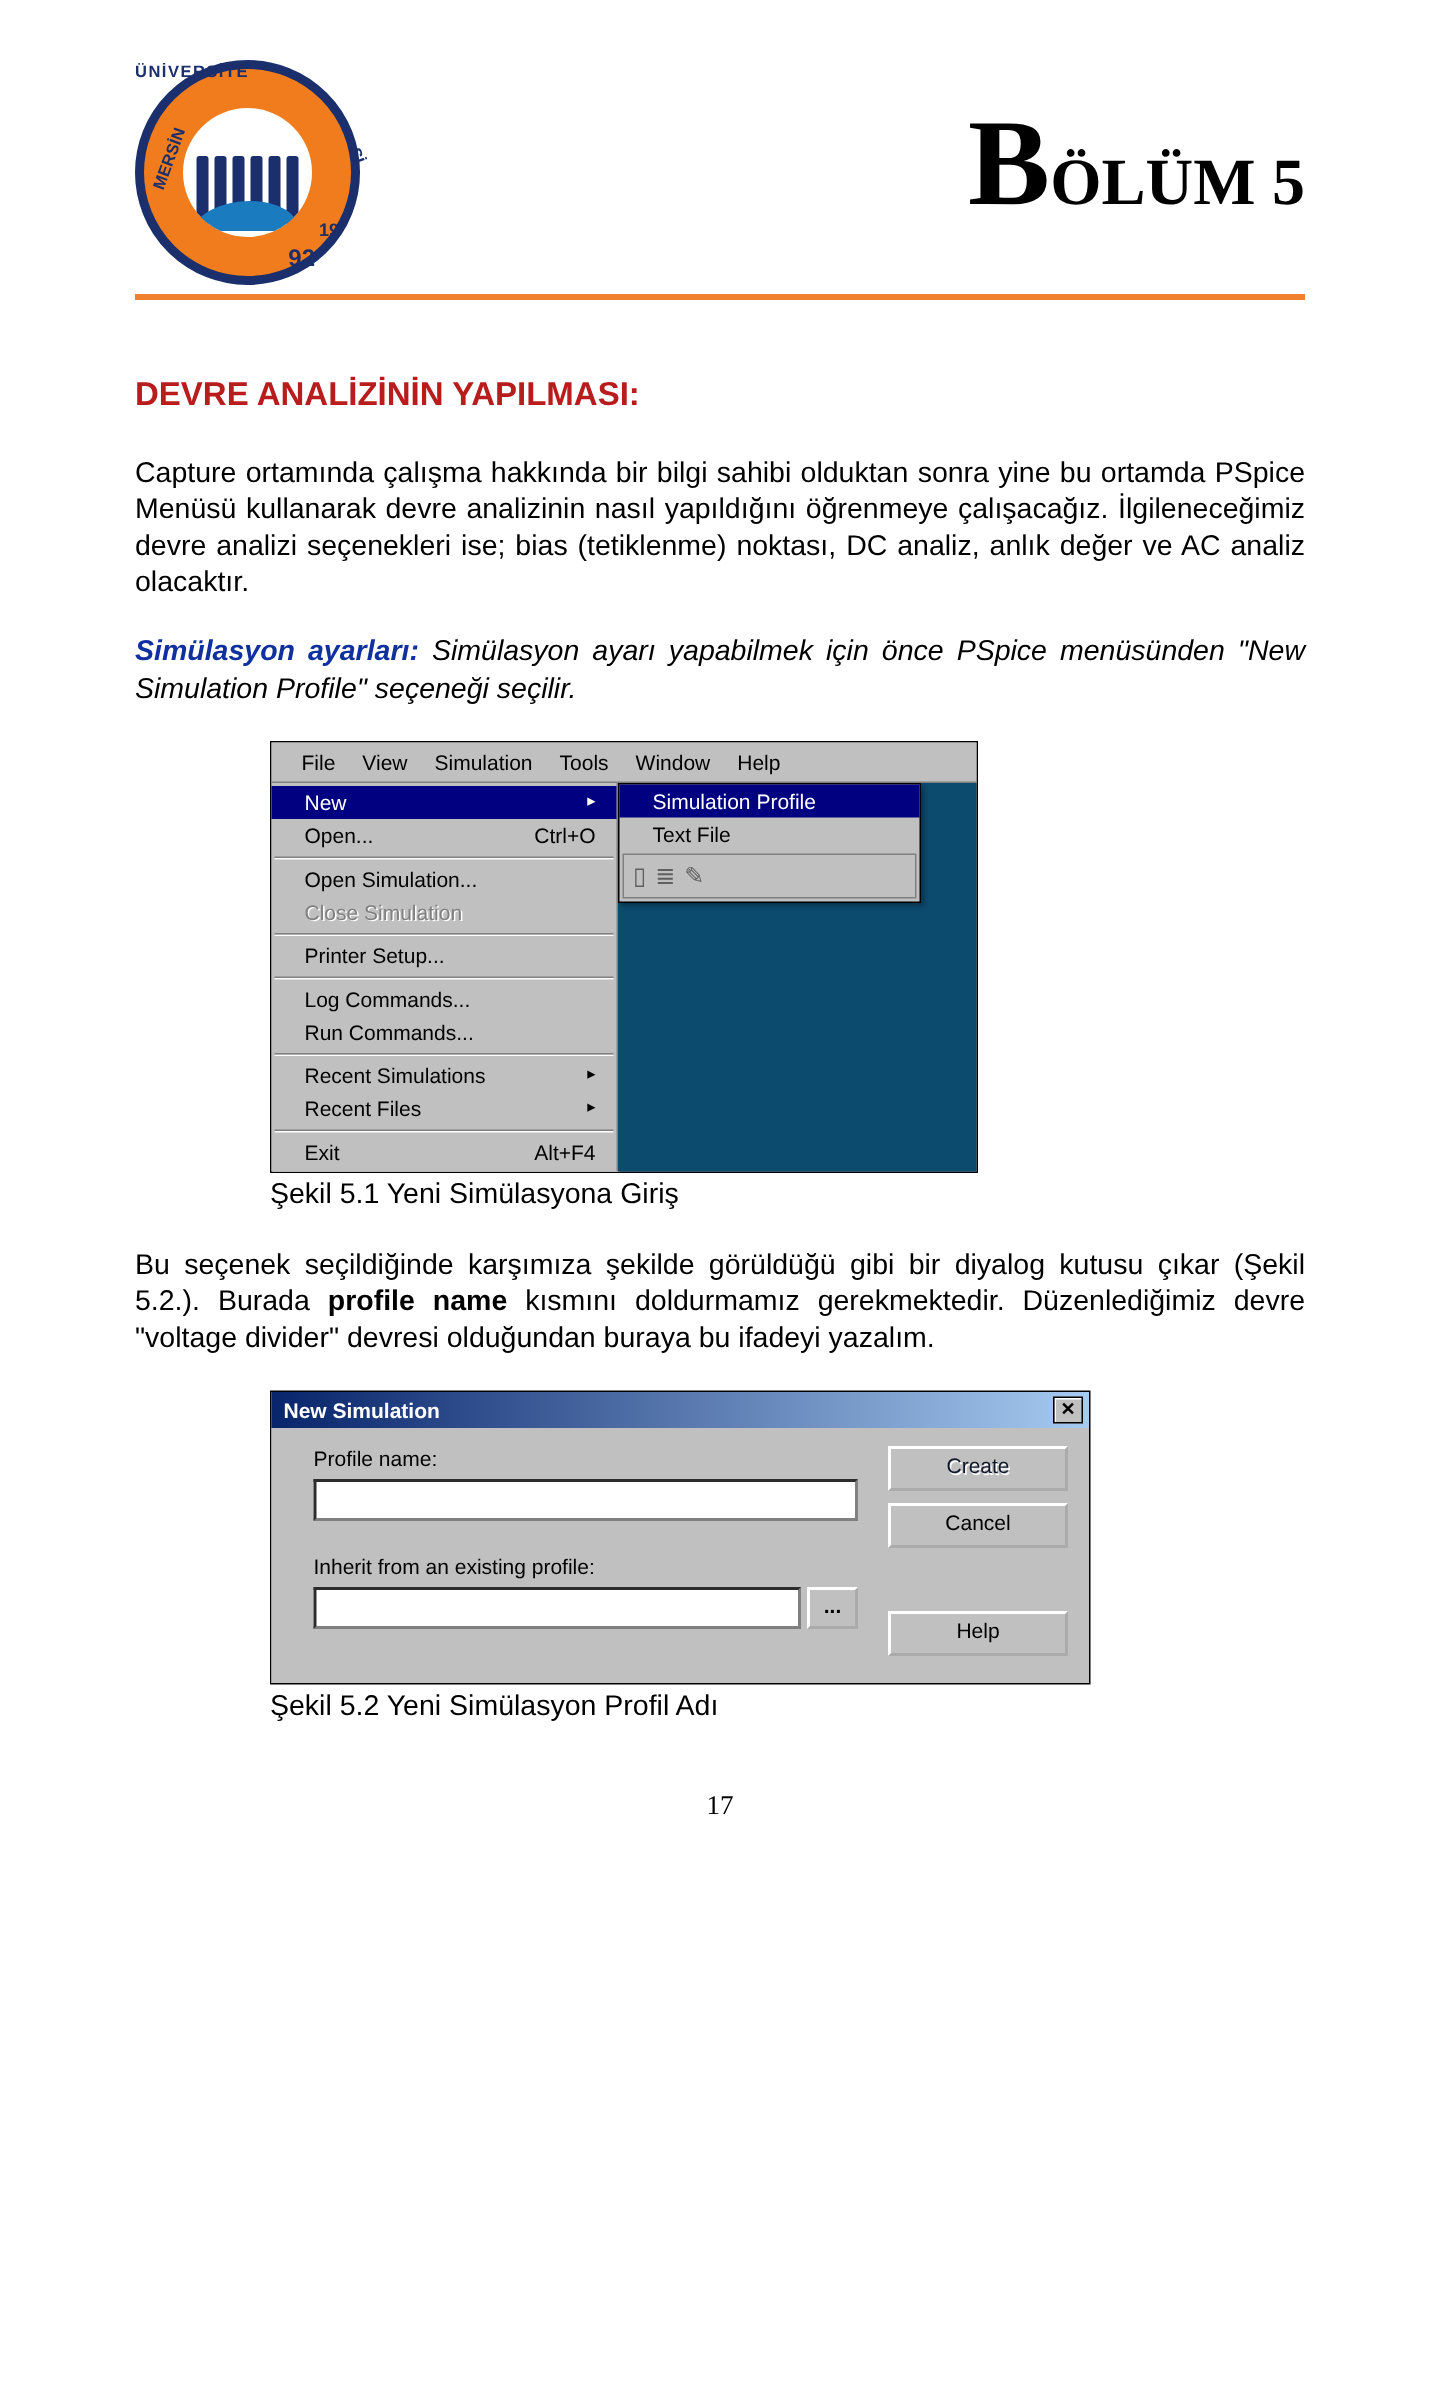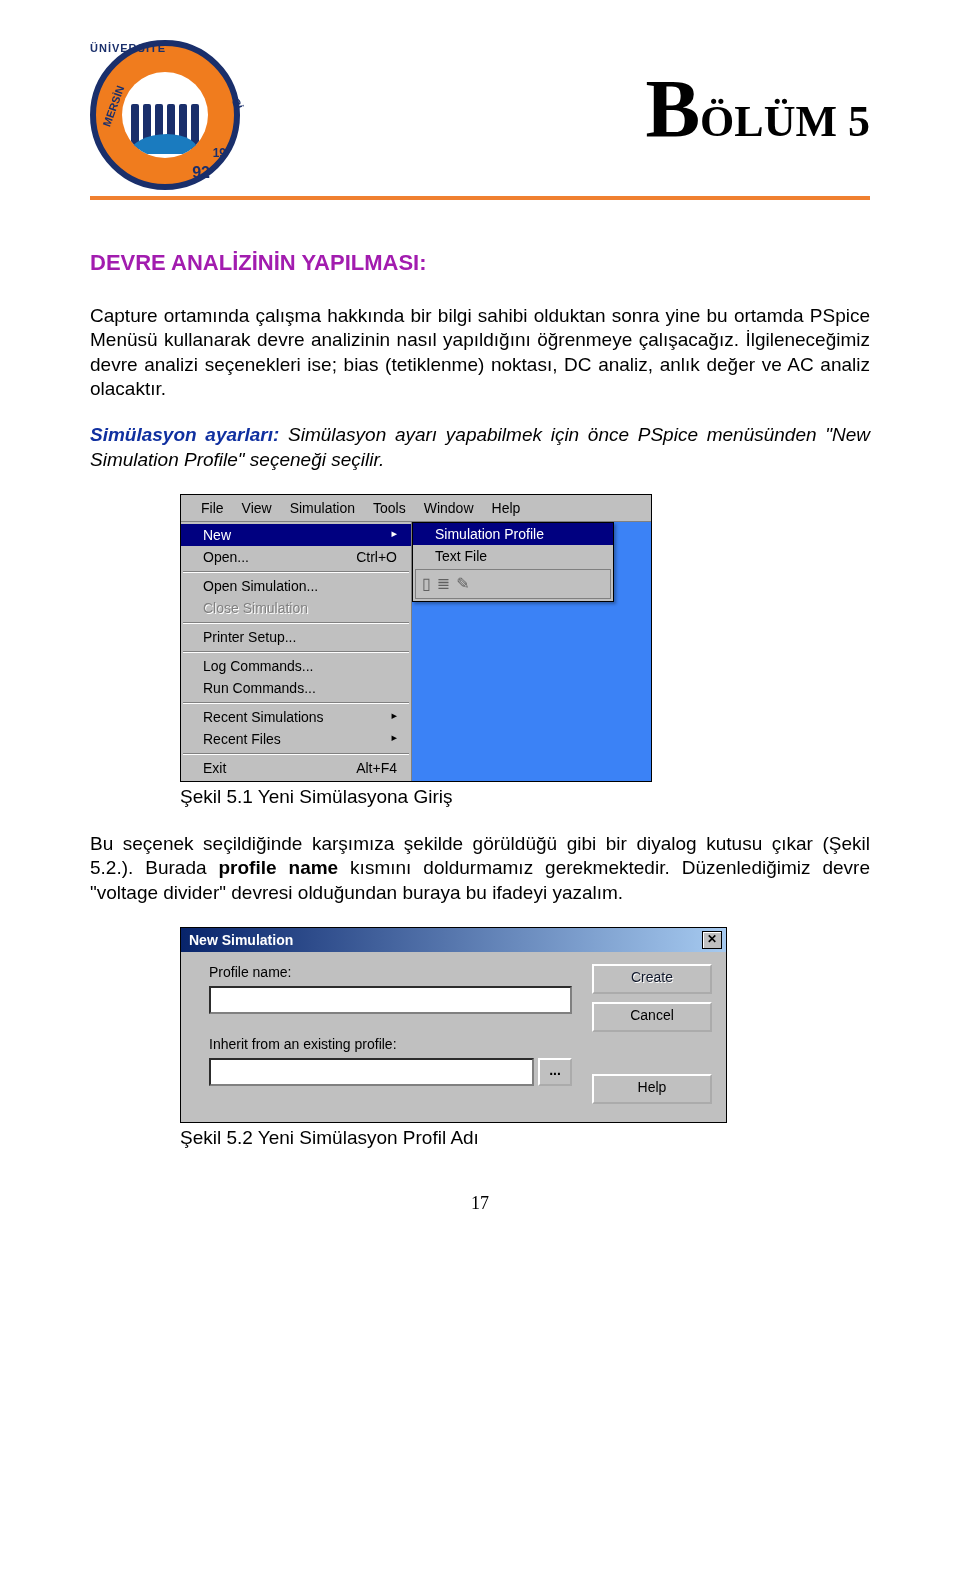--- a/index.html
+++ b/index.html
@@ -93,21 +93,21 @@
     vertical-align: baseline;
   }
   .hr {
     height: 4px;
     background: #f08030;
     margin: 0 0 50px 0;
   }
   .section-heading {
     font-family: Arial, sans-serif;
     font-weight: bold;
-    color: #a21caf;
+    color: #b91c1c;
     font-size: 22px;
     margin: 0 0 28px 0;
   }
   p.body {
     font-family: Arial, sans-serif;
     font-size: 19px;
     line-height: 1.28;
     margin: 0 0 22px 0;
     text-align: justify;
   }
@@ -138,21 +138,21 @@
   }
   .menu-left {
     width: 230px;
     background: #c0c0c0;
     border-right: 1px solid #808080;
     box-shadow: 1px 0 0 #fff;
     padding: 2px 0;
   }
   .menu-right {
     flex: 1;
-    background: #3b82f6;
+    background: #0c4a6e;
     position: relative;
   }
   .submenu {
     position: absolute;
     top: 0; left: 0;
     width: 200px;
     background: #c0c0c0;
     border: 1px solid #000;
     box-shadow: 2px 2px 3px rgba(0,0,0,0.3);
   }

